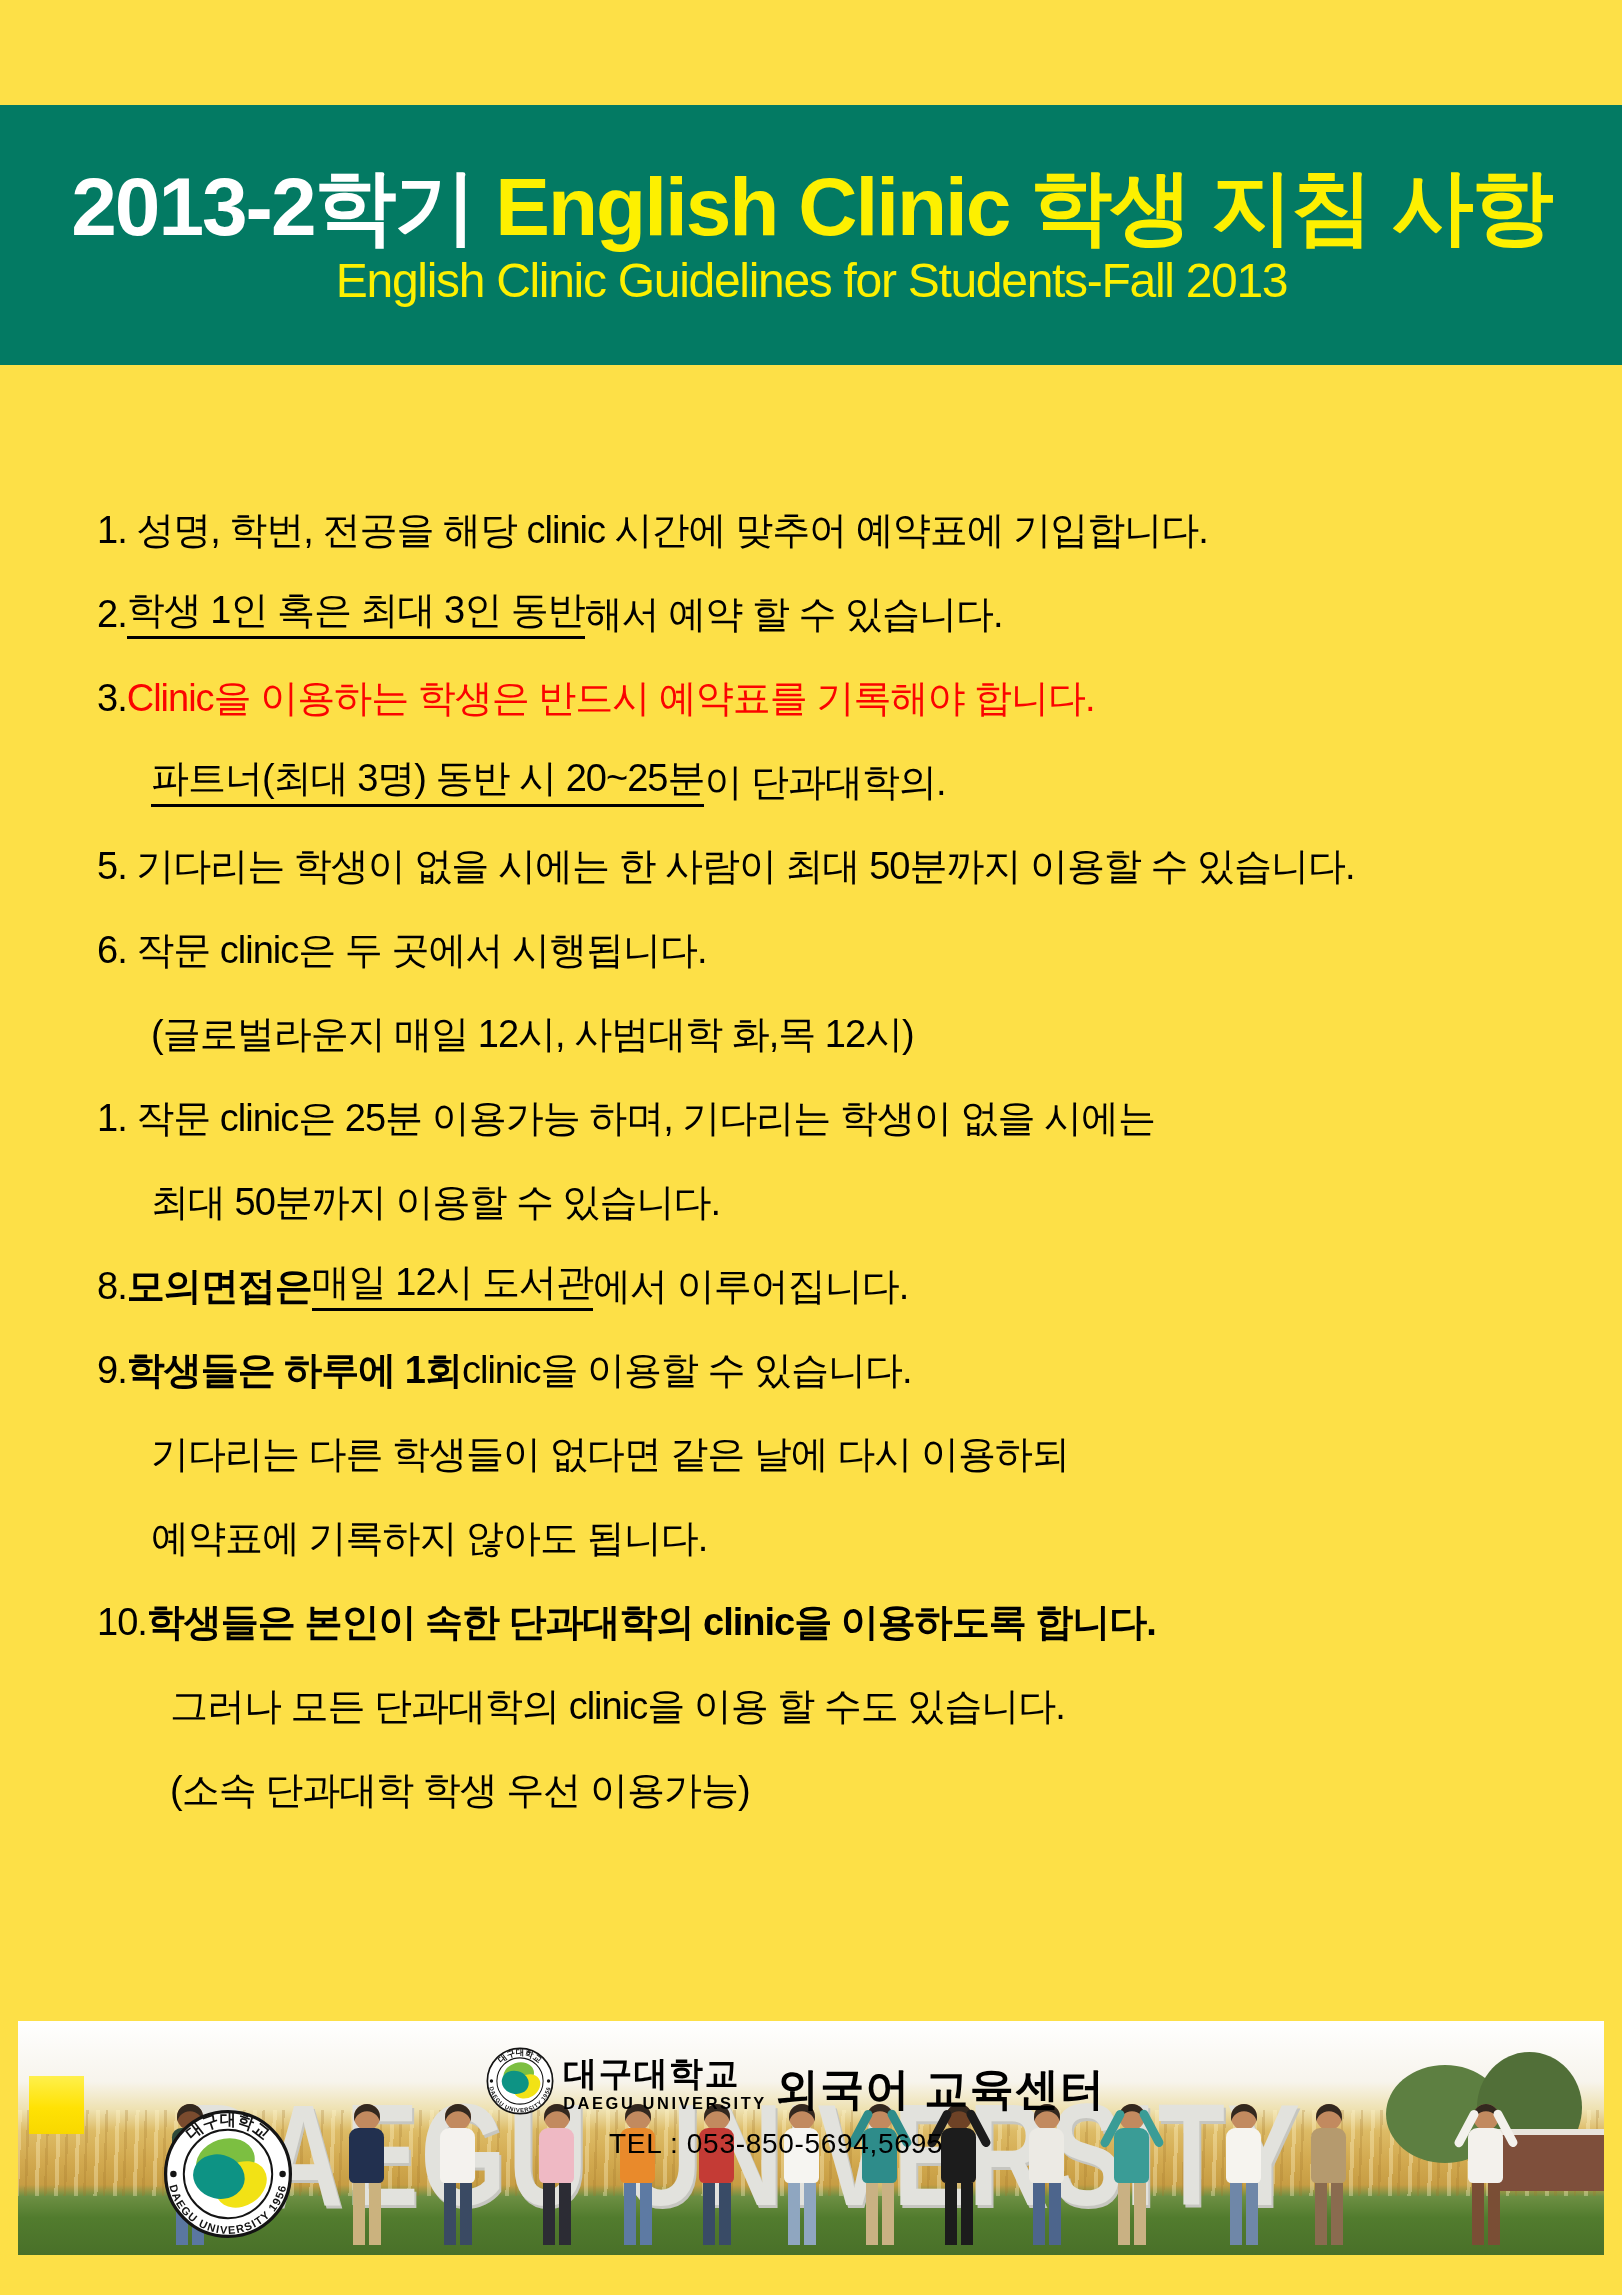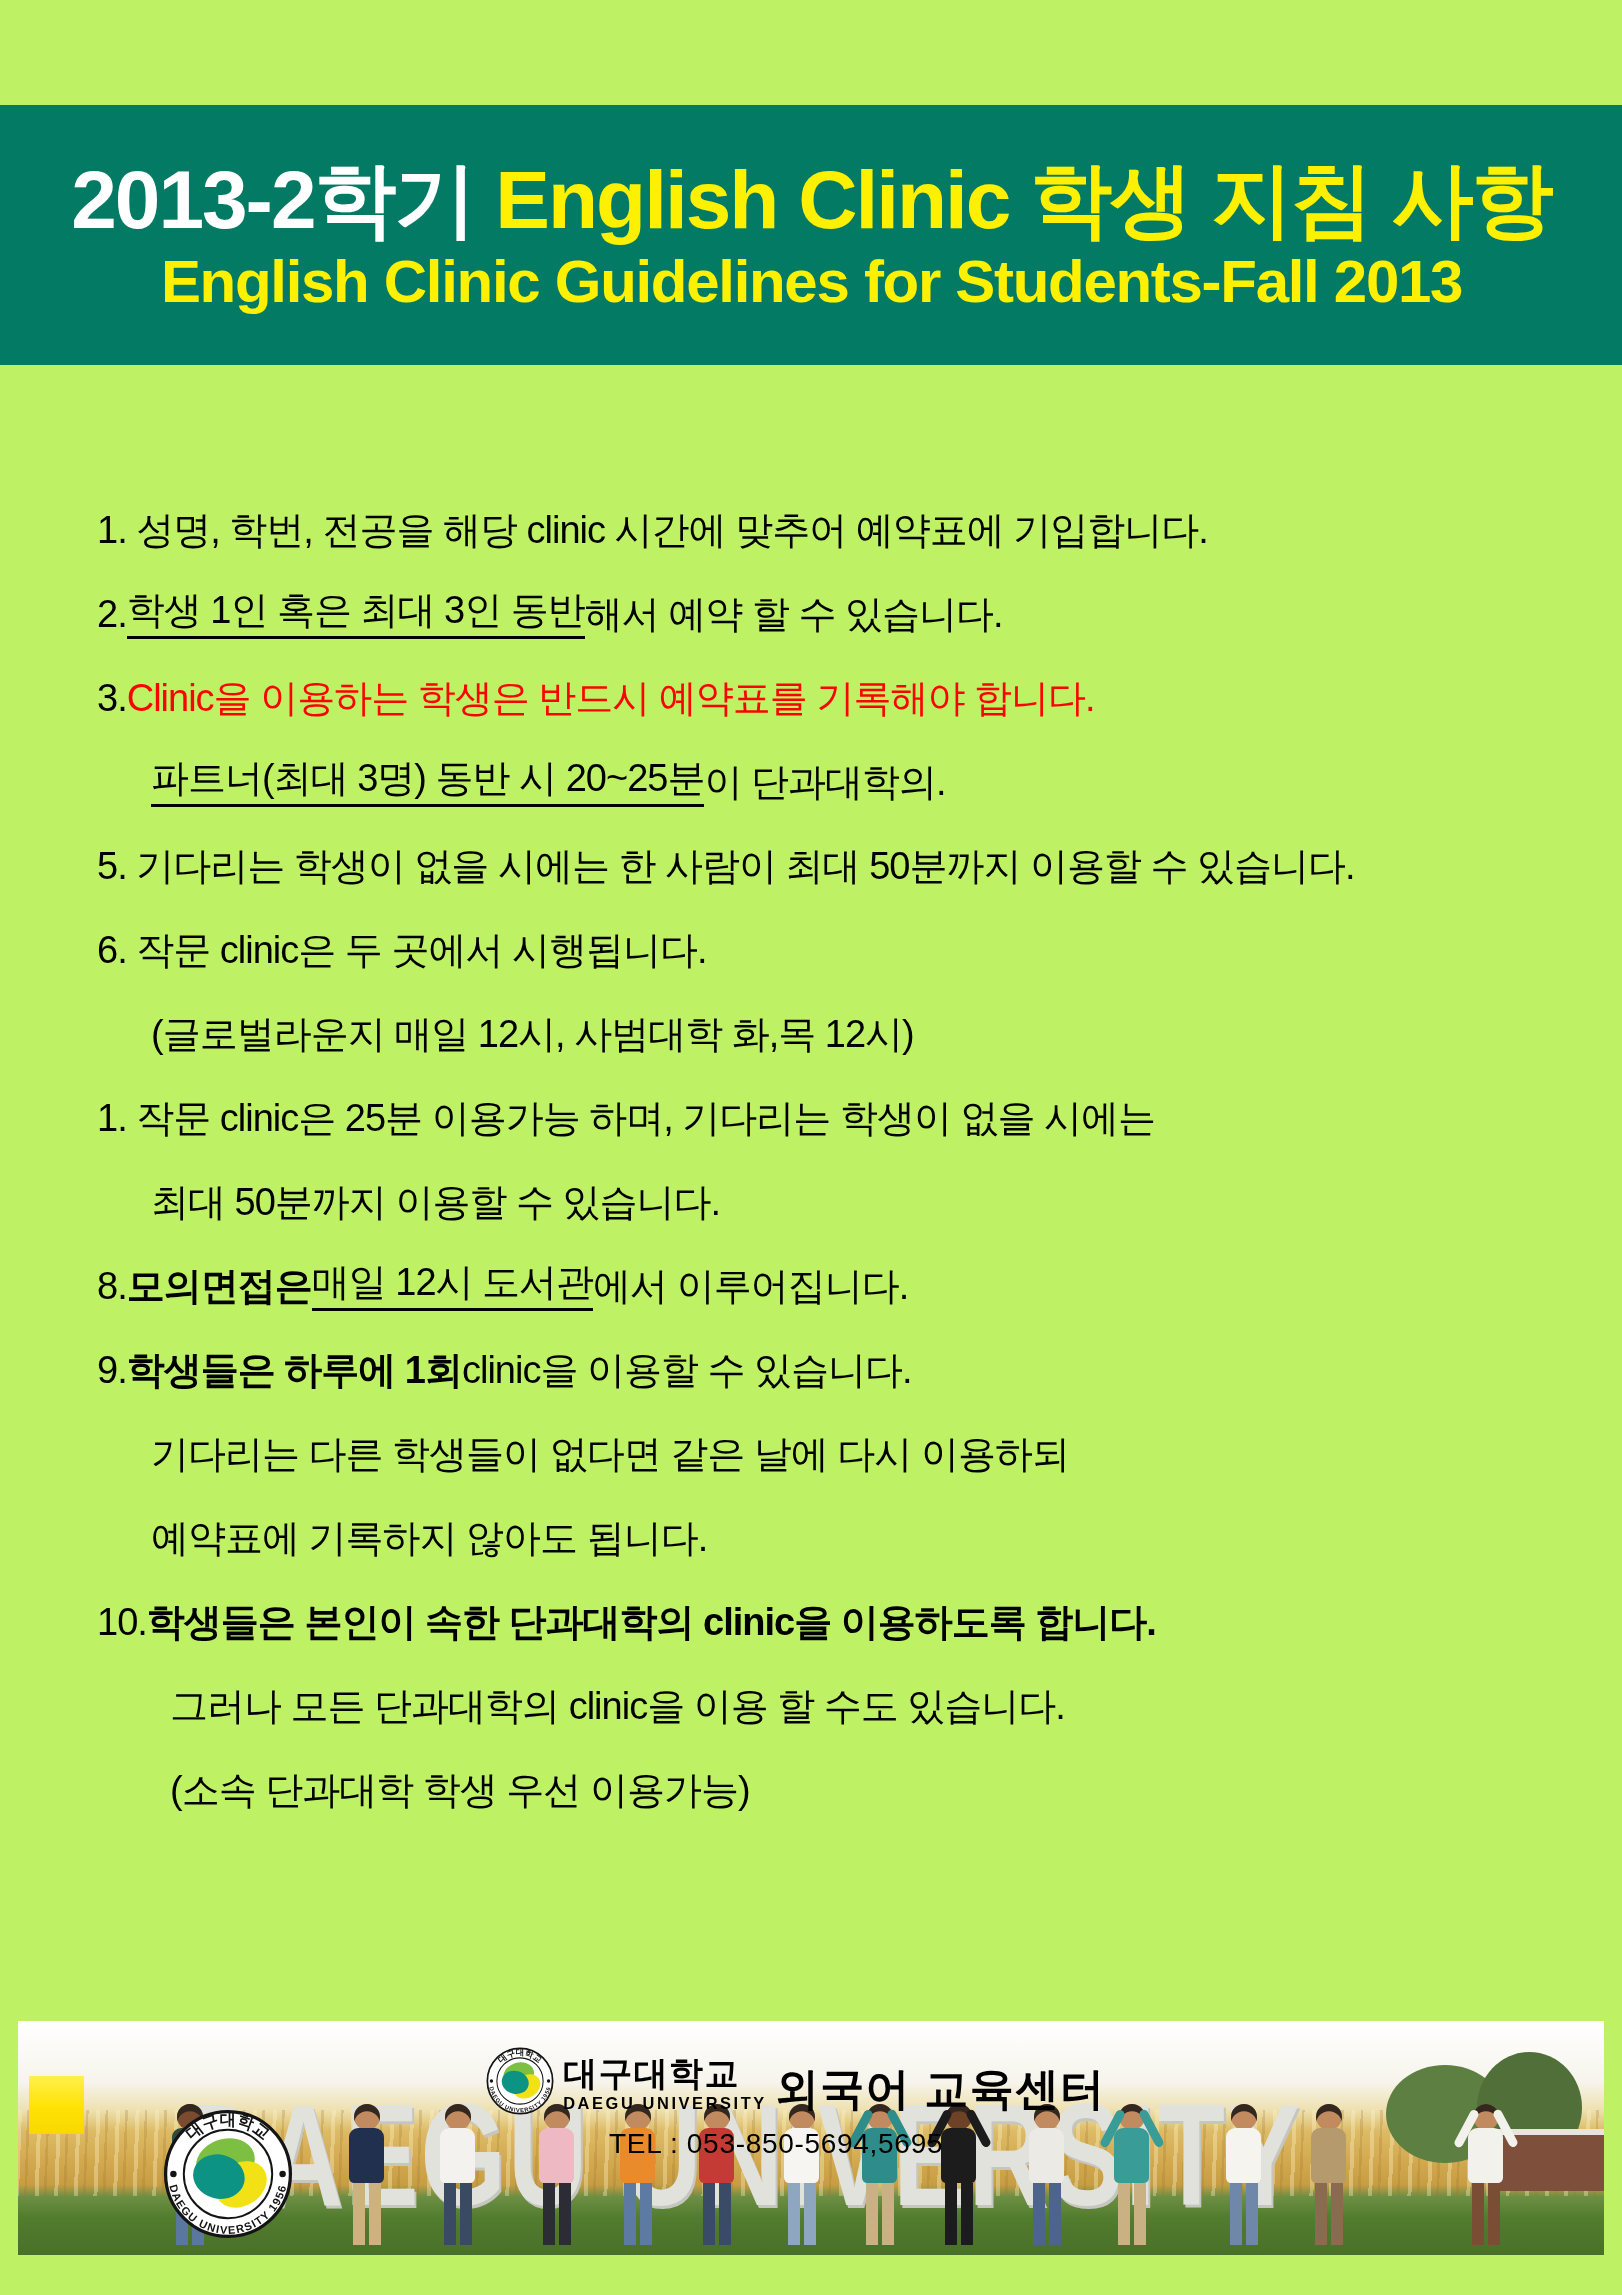--- a/index.html
+++ b/index.html
@@ -1,24 +1,24 @@
 <!DOCTYPE html>
 <html style="font-size:10.5px"><head>
 <meta charset="utf-8">
 <style>
   html,body{margin:0;padding:0;background:#888;}
-  .page{position:relative;width:1623px;height:2295px;background:#bef264;overflow:hidden;
+  .page{position:relative;width:1623px;height:2295px;background:#fde047;overflow:hidden;
         font-family:"Liberation Sans","DejaVu Sans",sans-serif;color:#000;}
 
   
   .band{position:absolute;left:0;top:105px;width:1623px;height:260px;background:#037a63;
         display:flex;flex-direction:column;align-items:center;justify-content:center;gap:6.5px;}
   .t1{font-size:82px;font-weight:700;letter-spacing:-2px;white-space:nowrap;line-height:1.05;}
   .t1 .w{color:#ffffff;} .t1 .y{color:#fdf000;}
-  .t2{font-size:60px;font-weight:700;color:#fdf000;letter-spacing:-1.3px;white-space:nowrap;line-height:1.05;}
+  .t2{font-size:48px;font-weight:400;color:#fdf000;letter-spacing:-1.3px;white-space:nowrap;line-height:1.05;}
 
   
   .list{position:absolute;left:97px;top:488px;right:26px;}
   .line{height:84px;display:flex;align-items:center;white-space:nowrap;
         font-size:38px;letter-spacing:-1px;line-height:1.12;}
   .line.indent{padding-left:54px;}
   .line.indent2{padding-left:73px;}
   .u{border-bottom:3.9px solid #000;padding-bottom:5.2px;}
   .red{color:#fb0300;}
   .b{font-weight:700;}

